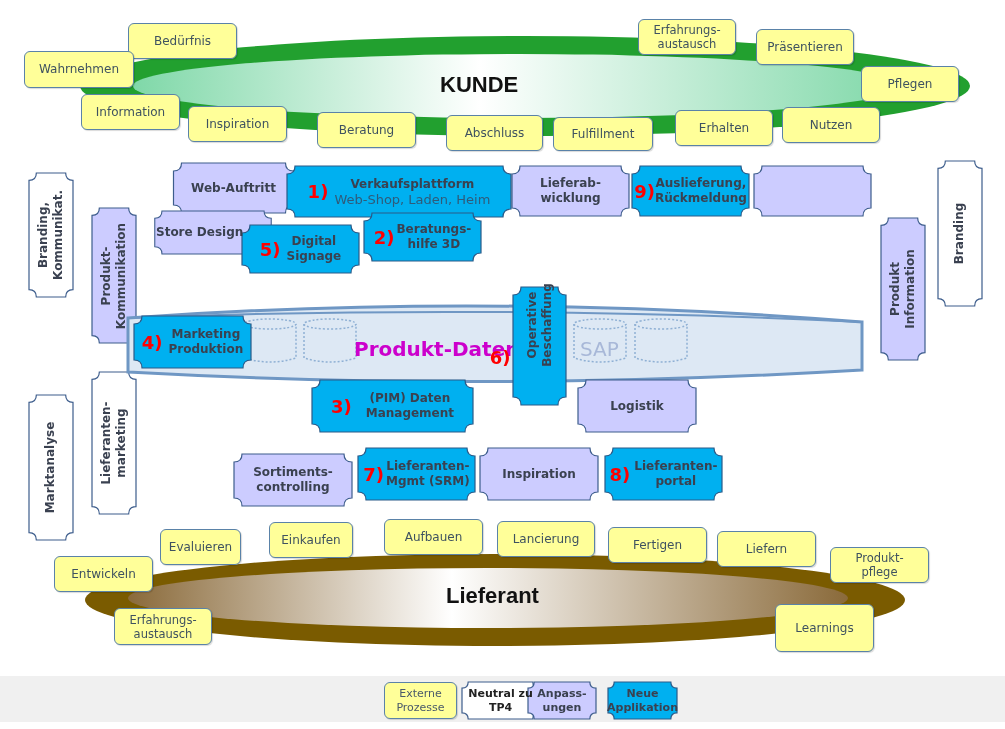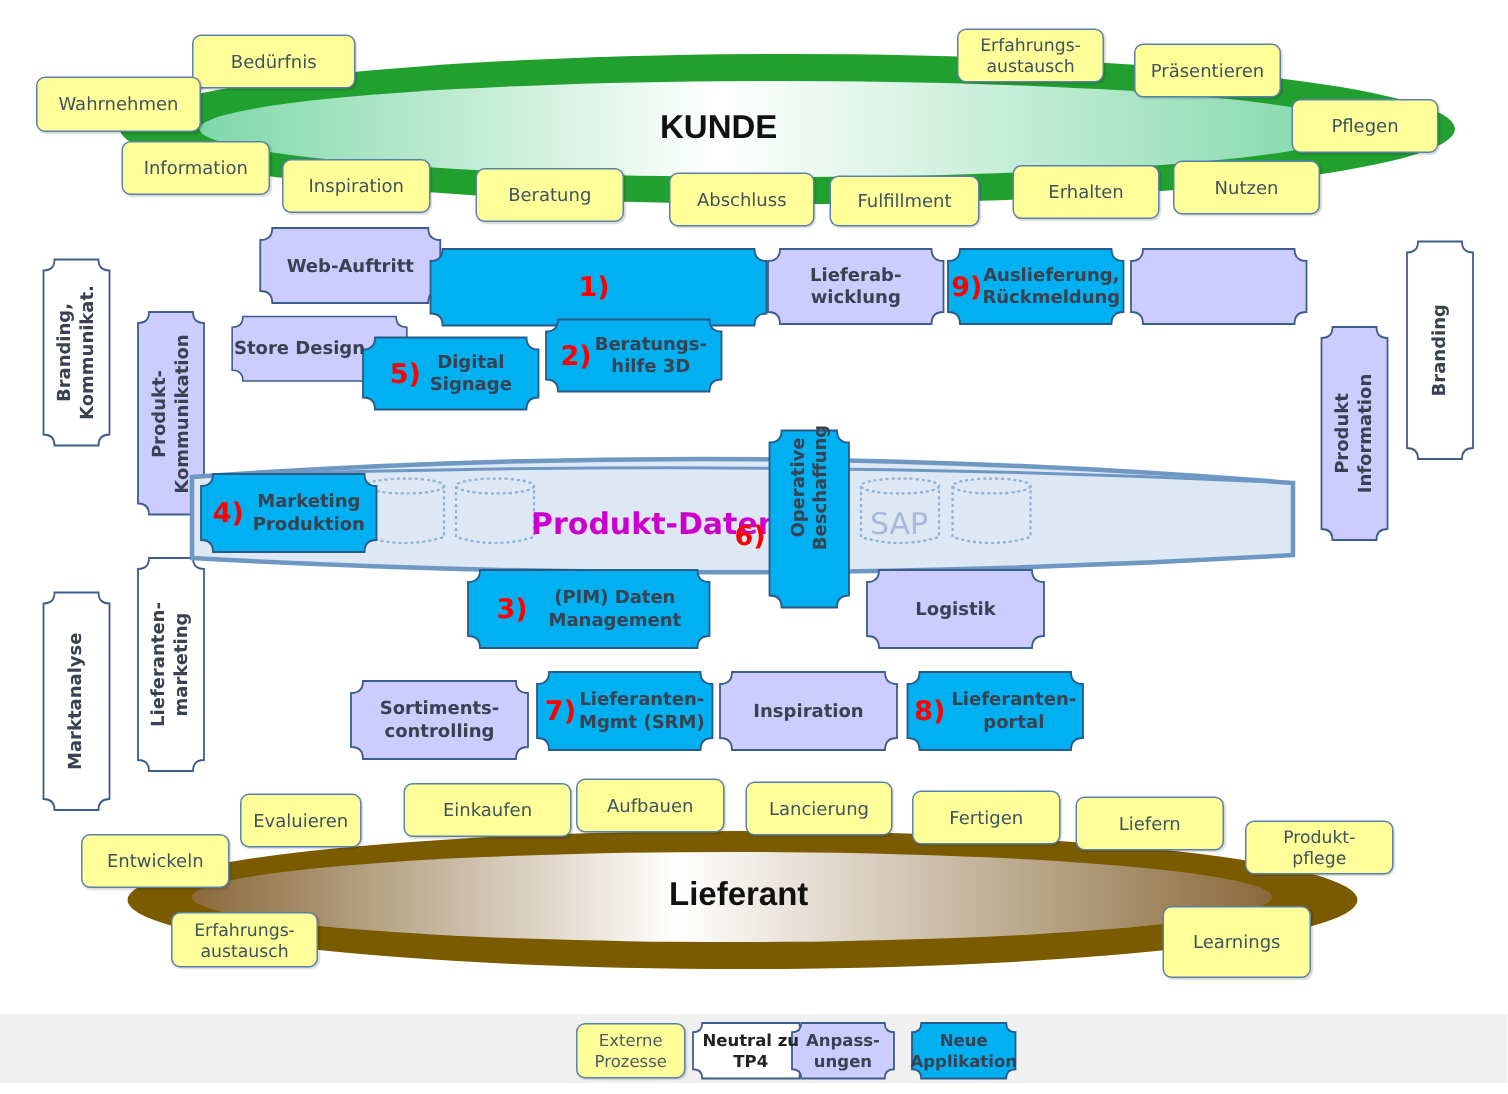--- a/index.html
+++ b/index.html
@@ -107,32 +107,36 @@
       <path d="M184,24 L184,58 Q210,66 236,58 L236,24"></path>
     <ellipse cx="480" cy="24" rx="26" ry="5"></ellipse>
       <path d="M454,24 L454,58 Q480,66 506,58 L506,24"></path>
     <ellipse cx="541" cy="24" rx="26" ry="5"></ellipse>
       <path d="M515,24 L515,58 Q541,66 567,58 L567,24"></path>
   </g>
 </svg>
 <div class="abs" style="left:354px;top:337px;font-size:20px;font-weight:bold;color:#cc00cc;">Produkt-Daten</div>
 <div class="abs" style="left:580px;top:337px;font-size:20px;color:#a8b8d8;">SAP</div>
 
-<div class="pl lav" style="left:165px;top:152px;width:137px;height:50px;">
+<div class="pl lav" style="left:165px;top:163px;width:137px;height:50px;">
   <svg class="bg" viewBox="0 0 120 50">
       <path d="M8,0 L112,0 Q112,8 120,8 L120,42 Q112,42 112,50 L8,50 Q8,42 0,42 L0,8 Q8,8 8,0 Z"></path>
     </svg>
   <div class="t">Web-Auftritt</div>
 </div>
 <div class="pl blu" style="left:287px;top:166px;width:224px;height:51px;">
   <svg class="bg" viewBox="0 0 224 51">
       <path d="M8,0 L216,0 Q216,8 224,8 L224,43 Q216,43 216,51 L8,51 Q8,43 0,43 L0,8 Q8,8 8,0 Z"></path>
     </svg>
   <div class="t" style="display:flex;align-items:center;">
     <span class="num">1)</span>
+    <span style="display:flex;flex-direction:column;">
+      <span>Verkaufsplattform</span>
+      <span class="sub">Web-Shop, Laden, Heim</span>
+    </span>
   </div>
 </div>
 <div class="pl lav" style="left:512px;top:166px;width:117px;height:50px;">
   <svg class="bg" viewBox="0 0 117 50">
       <path d="M8,0 L109,0 Q109,8 117,8 L117,42 Q109,42 109,50 L8,50 Q8,42 0,42 L0,8 Q8,8 8,0 Z"></path>
     </svg>
   <div class="t" style="white-space:pre;">Lieferab-
 wicklung</div>
 </div>
 <div class="pl blu" style="left:632px;top:166px;width:117px;height:50px;">
@@ -253,21 +257,21 @@
 </div>
 
 <svg class="abs" style="left:0;top:540px" width="1005" height="120">
   <ellipse cx="495" cy="60" rx="410" ry="46" fill="#7a5b00"></ellipse>
   <ellipse cx="488" cy="58" rx="360" ry="30" fill="url(#gl)"></ellipse>
 </svg>
 <div class="abs" style="left:446px;top:583px;font-size:22px;font-weight:bold;color:#111;font-family:'Liberation Sans',sans-serif;">Lieferant</div>
 
 <div class="yb" style="left: 54px; top: 556px; width: 99px; height: 36px; white-space: pre;">Entwickeln</div>
 <div class="yb" style="left: 160px; top: 529px; width: 81px; height: 36px; white-space: pre;">Evaluieren</div>
-<div class="yb" style="left: 269px; top: 522px; width: 112px; height: 36px; white-space: pre;">Einkaufen</div>
+<div class="yb" style="left: 269px; top: 522px; width: 84px; height: 36px; white-space: pre;">Einkaufen</div>
 <div class="yb" style="left: 384px; top: 519px; width: 99px; height: 36px; white-space: pre;">Aufbauen</div>
 <div class="yb" style="left: 497px; top: 521px; width: 98px; height: 36px; white-space: pre;">Lancierung</div>
 <div class="yb" style="left: 608px; top: 527px; width: 99px; height: 36px; white-space: pre;">Fertigen</div>
 <div class="yb" style="left: 717px; top: 531px; width: 99px; height: 36px; white-space: pre;">Liefern</div>
 <div class="yb" style="left:830px;top:547px;width:99px;height:36px;white-space:pre;font-size:11.5px;line-height:14px;">Produkt-
 pflege</div>
 <div class="yb" style="left: 775px; top: 604px; width: 99px; height: 48px; white-space: pre;">Learnings</div>
 <div class="yb" style="left:114px;top:608px;width:98px;height:37px;white-space:pre;font-size:11.5px;line-height:14px;">Erfahrungs-
 austausch</div>
 

